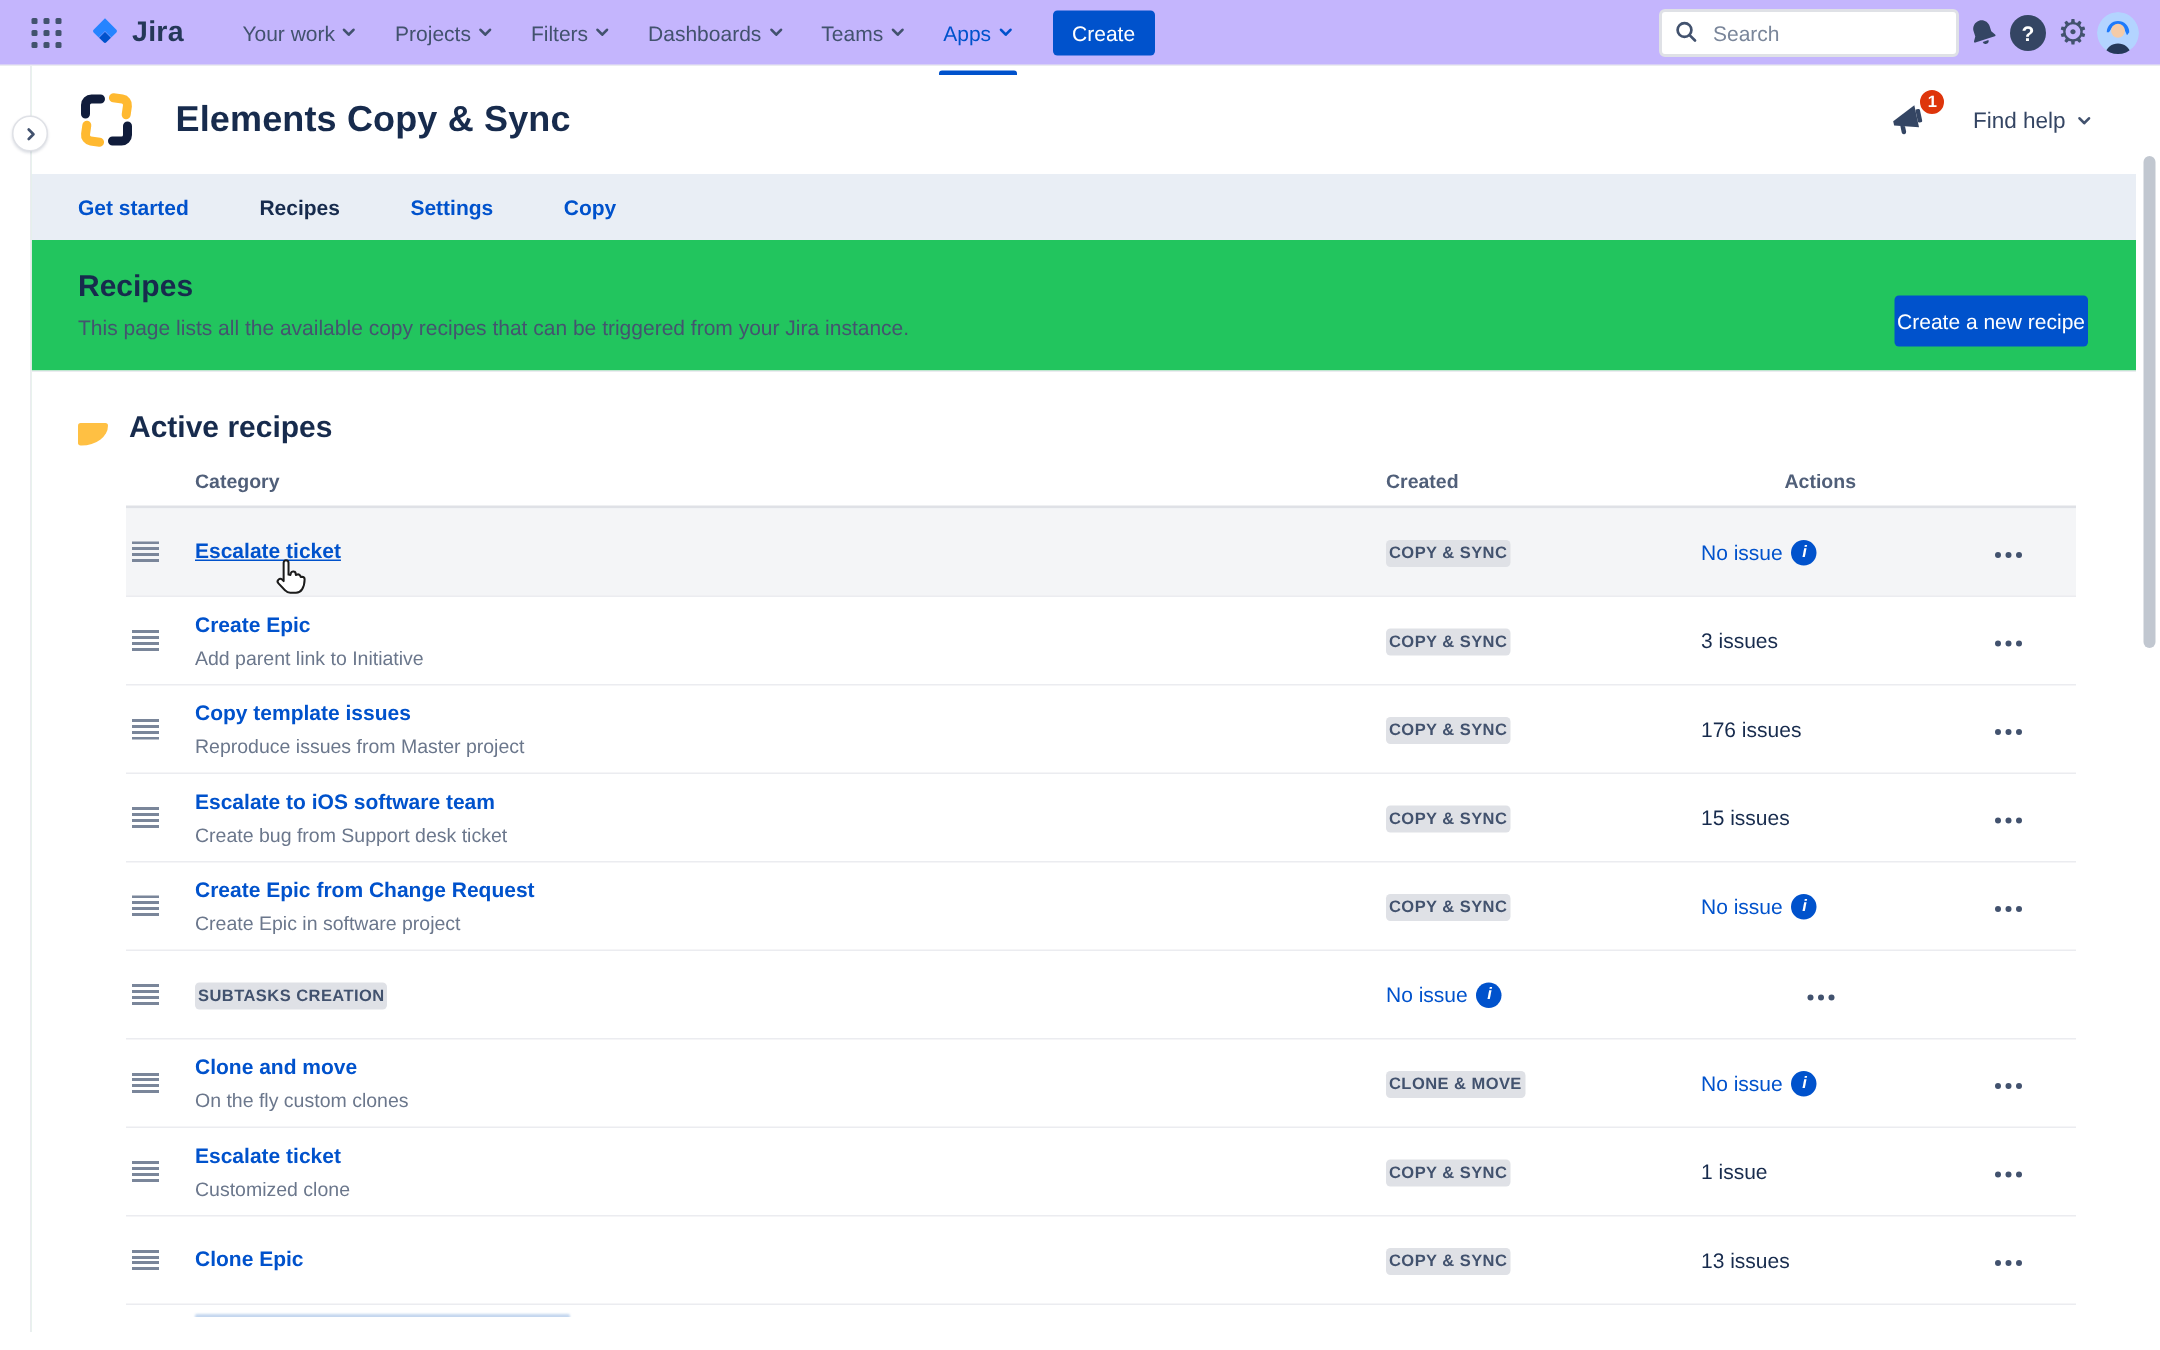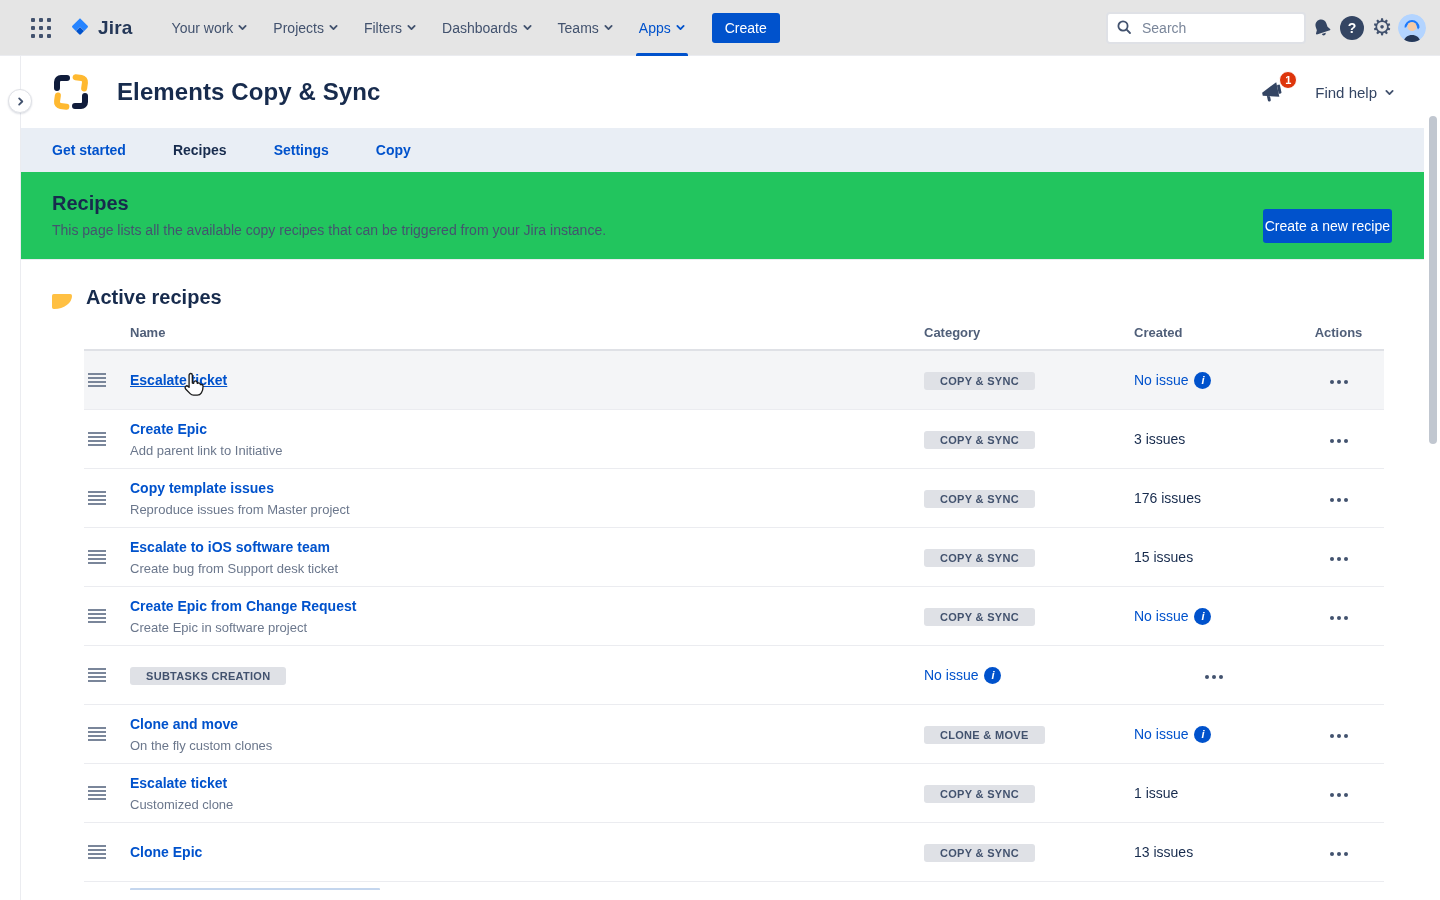--- a/index.html
+++ b/index.html
@@ -1,21 +1,21 @@
 <!DOCTYPE html>
 <html><head>
 <meta charset="utf-8">
 <style>
   * { box-sizing: border-box; margin: 0; padding: 0; }
   html,body { width:1440px; height:900px; overflow:hidden; background:#fff;
     font-family:"Liberation Sans", sans-serif; color:#172B4D; }
 
   
-  .topnav { height:56px; background:#e5e5e5; border-bottom:1px solid #EBECF0;
-    display:flex; align-items:center; padding:0 14px 0 28px; position:relative; z-index:6; }
+  .topnav { height:44px; background:#c4b5fd; border-bottom:1px solid #EBECF0;
+    display:flex; align-items:center; padding:0 14px 0 18px; position:relative; z-index:6; }
   .appswitcher { width:26px; height:26px; display:grid; grid-template-columns:repeat(3,6px);
     grid-template-rows:repeat(3,6px); gap:2px; place-content:center; cursor:pointer; margin-right:14px; }
   .appswitcher i { width:4px; height:4px; background:#42526E; border-radius:1px; margin:auto; }
   .brand { display:flex; align-items:center; gap:6px; margin-right:26px; }
   .brand-text { font-size:19px; font-weight:700; color:#253858; letter-spacing:.2px; }
   .nav-items { display:flex; align-items:center; height:56px; }
   .nav-item { position:relative; height:56px; display:flex; align-items:center; gap:5px;
     padding:0 13px; font-size:14px; font-weight:500; color:#42526E; cursor:pointer; }
   .nav-item.active { color:#0052CC; }
   .nav-item.active::after { content:""; position:absolute; left:10px; right:10px; bottom:0;
@@ -81,21 +81,21 @@
   .th.actions { text-align:center; }
   .recipe-row { min-height:59px; border-bottom:1px solid #EBECF0; }
   .recipe-row.hovered { background:#F4F5F7; }
   .drag-handle { width:18px; height:14px; margin-left:4px; cursor:grab;
     background:repeating-linear-gradient(to bottom, #7A869A 0 2px, transparent 2px 4px); }
   .name-cell { padding:9px 0; }
   .recipe-name { font-size:14px; font-weight:700; color:#0052CC; text-decoration:none; cursor:pointer; }
   .recipe-name.underlined { text-decoration:underline; }
   .recipe-desc { font-size:13px; font-weight:500; color:#6B778C; margin-top:5px; }
   .badge { display:inline-block; background:#DFE1E6; color:#42526E; font-size:11px; font-weight:700;
-    letter-spacing:.3px; border-radius:3px; padding:3px 16px; }
+    letter-spacing:.3px; border-radius:3px; padding:3px 2px; }
   .created-cell { font-size:14px; color:#172B4D; display:flex; align-items:center; gap:6px; }
   .created-link { color:#0052CC; cursor:pointer; }
   .info-icon { width:17px; height:17px; border-radius:50%; background:#0052CC; color:#fff; font-size:11px;
     font-weight:700; font-style:italic; display:inline-flex; align-items:center; justify-content:center; cursor:pointer; }
   .actions-cell { text-align:center; }
   .dots-btn { display:inline-flex; gap:3px; padding:6px 4px; cursor:pointer; border-radius:3px; }
   .dots-btn i { width:4px; height:4px; border-radius:50%; background:#42526E; }
   .partial-row { height:8px; overflow:hidden; padding:6px 0 0 46px; }
   .partial-text { width:250px; height:5px; background:#9DBCE4; opacity:.6; filter:blur(.6px); border-radius:1px; }
 
@@ -261,21 +261,20 @@
     </div>
 
     <div class="card">
       <div class="section-title-row">
         <div class="section-icon"></div>
         <div class="section-title">Active recipes</div>
       </div>
       <div class="table">
         <div class="thead">
           <div></div>
-          <div class="th">Name</div>
           <div class="th">Category</div>
           <div class="th">Created</div>
           <div class="th actions">Actions</div>
         </div>
         <div id="rows">
   <div class="recipe-row hovered">
     <div>
                 <div class="drag-handle"></div>
               </div>
     <div class="name-cell">

